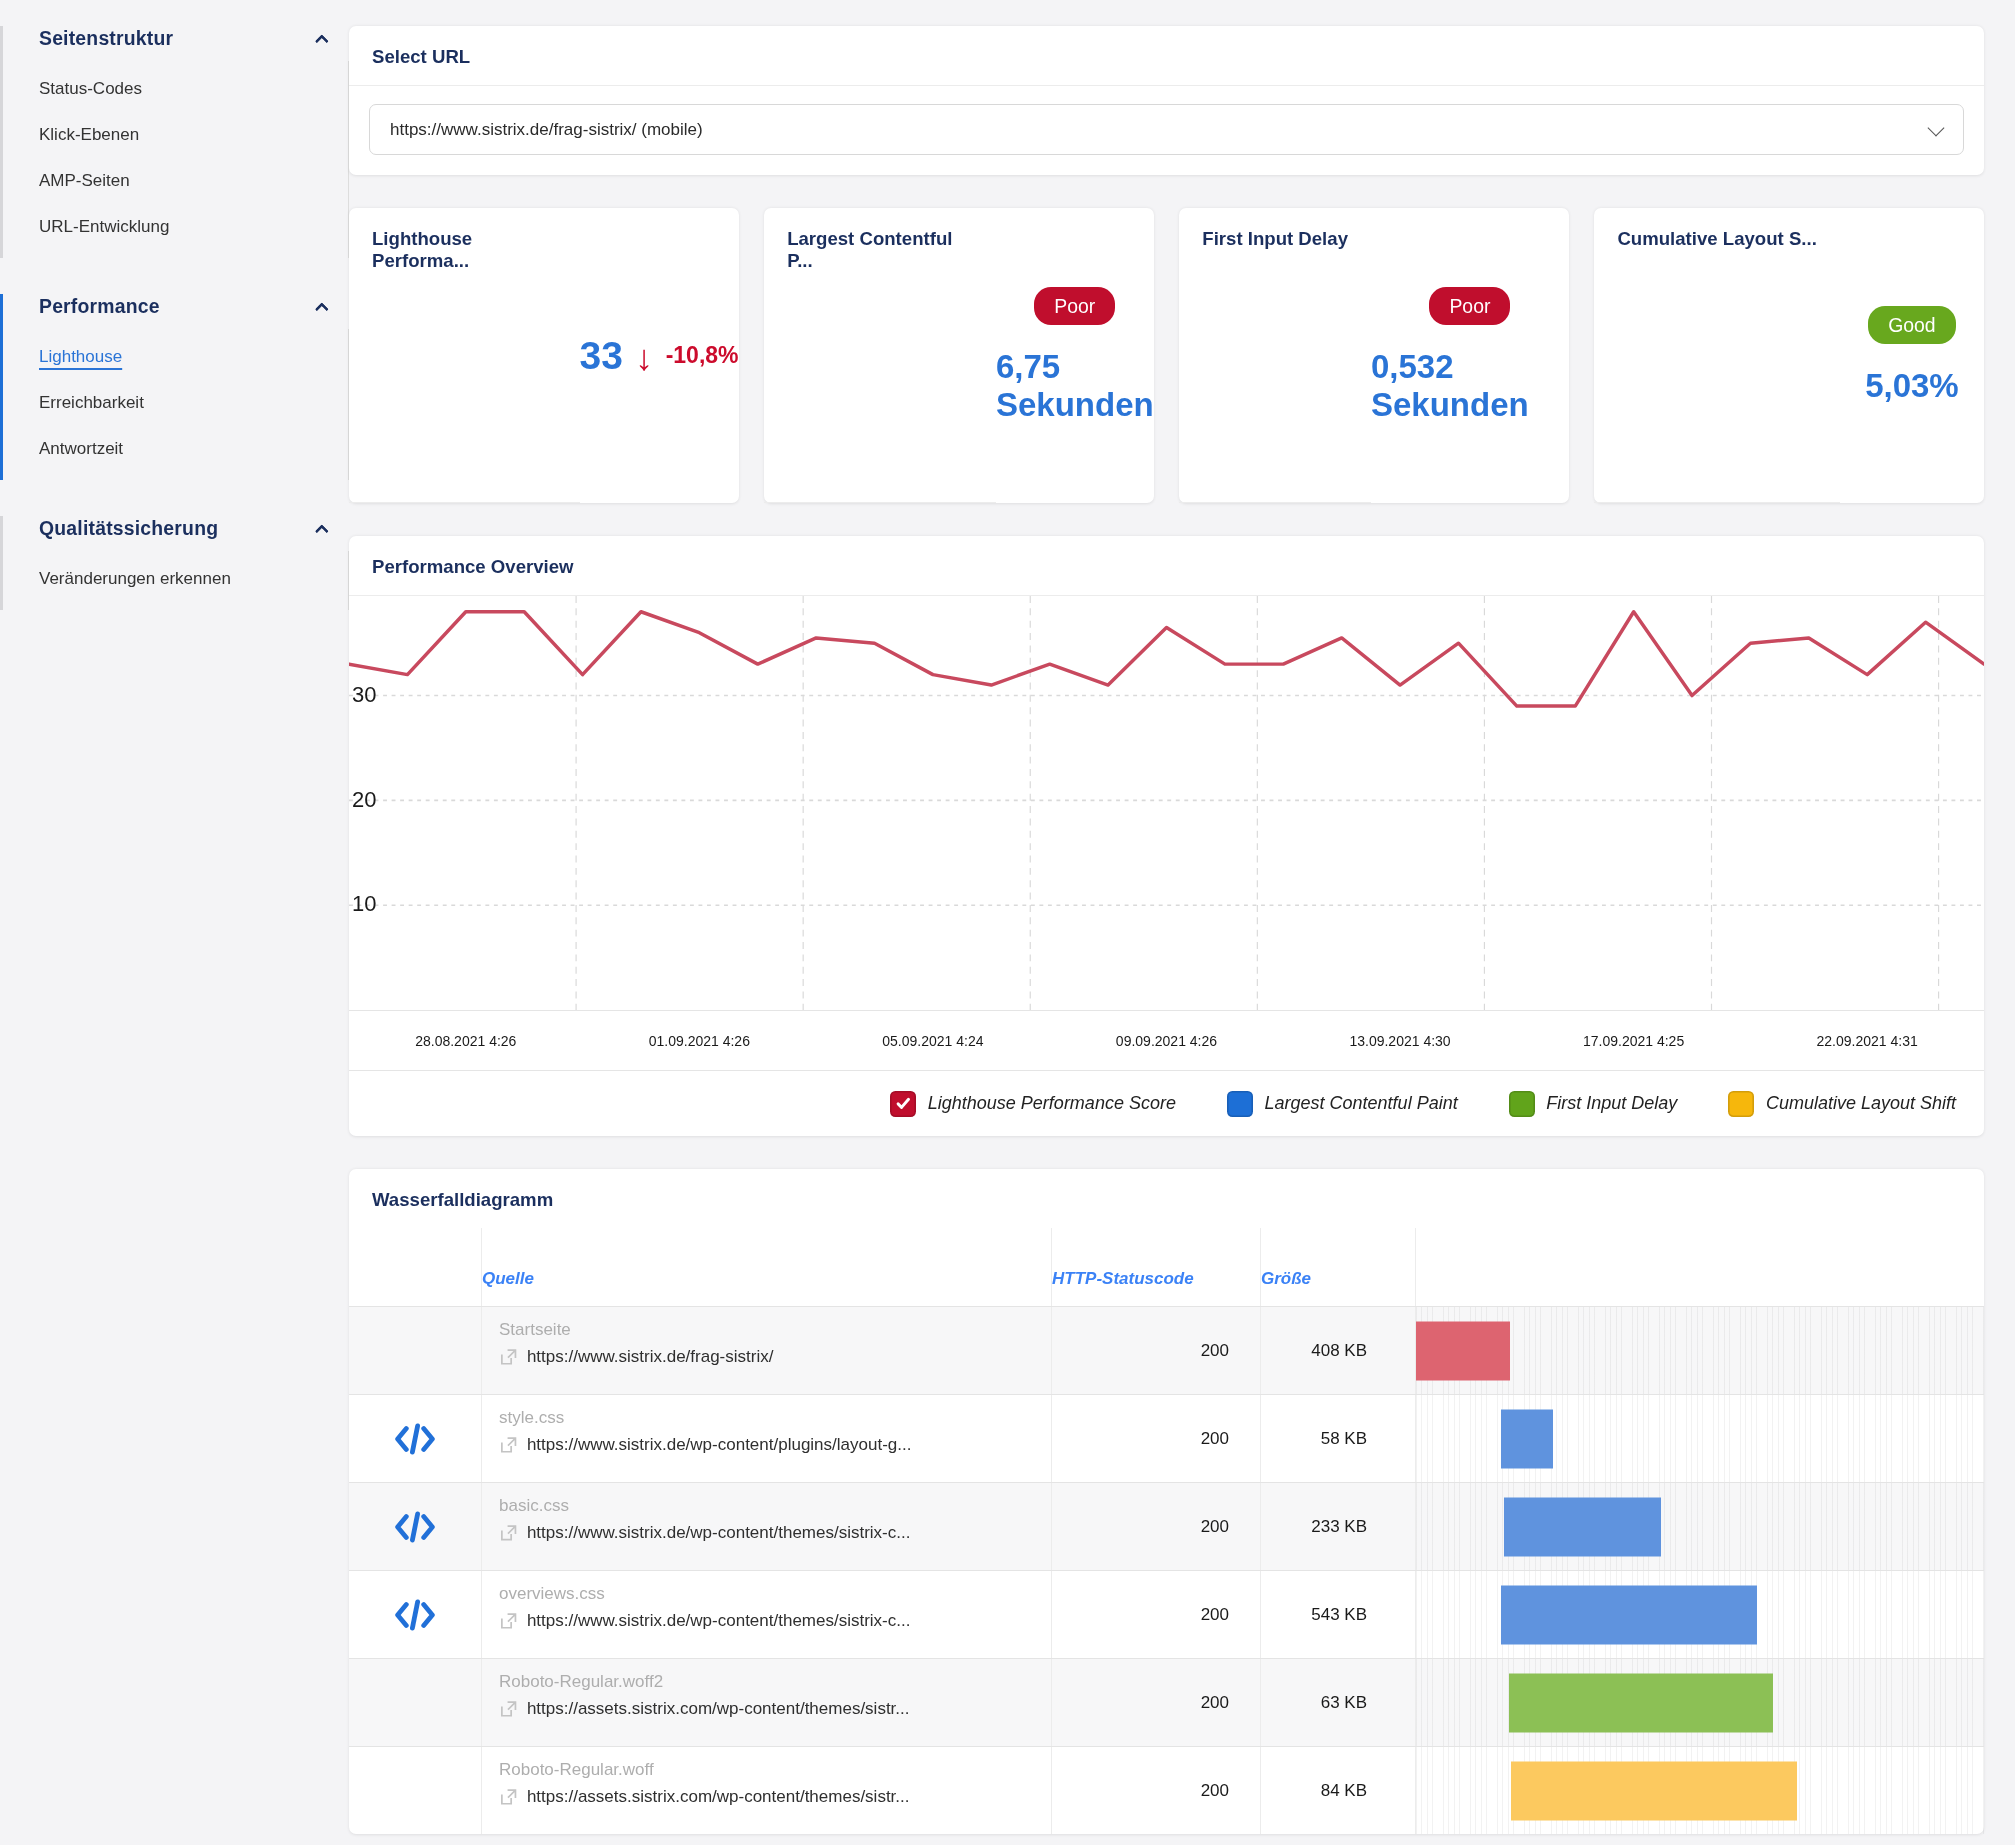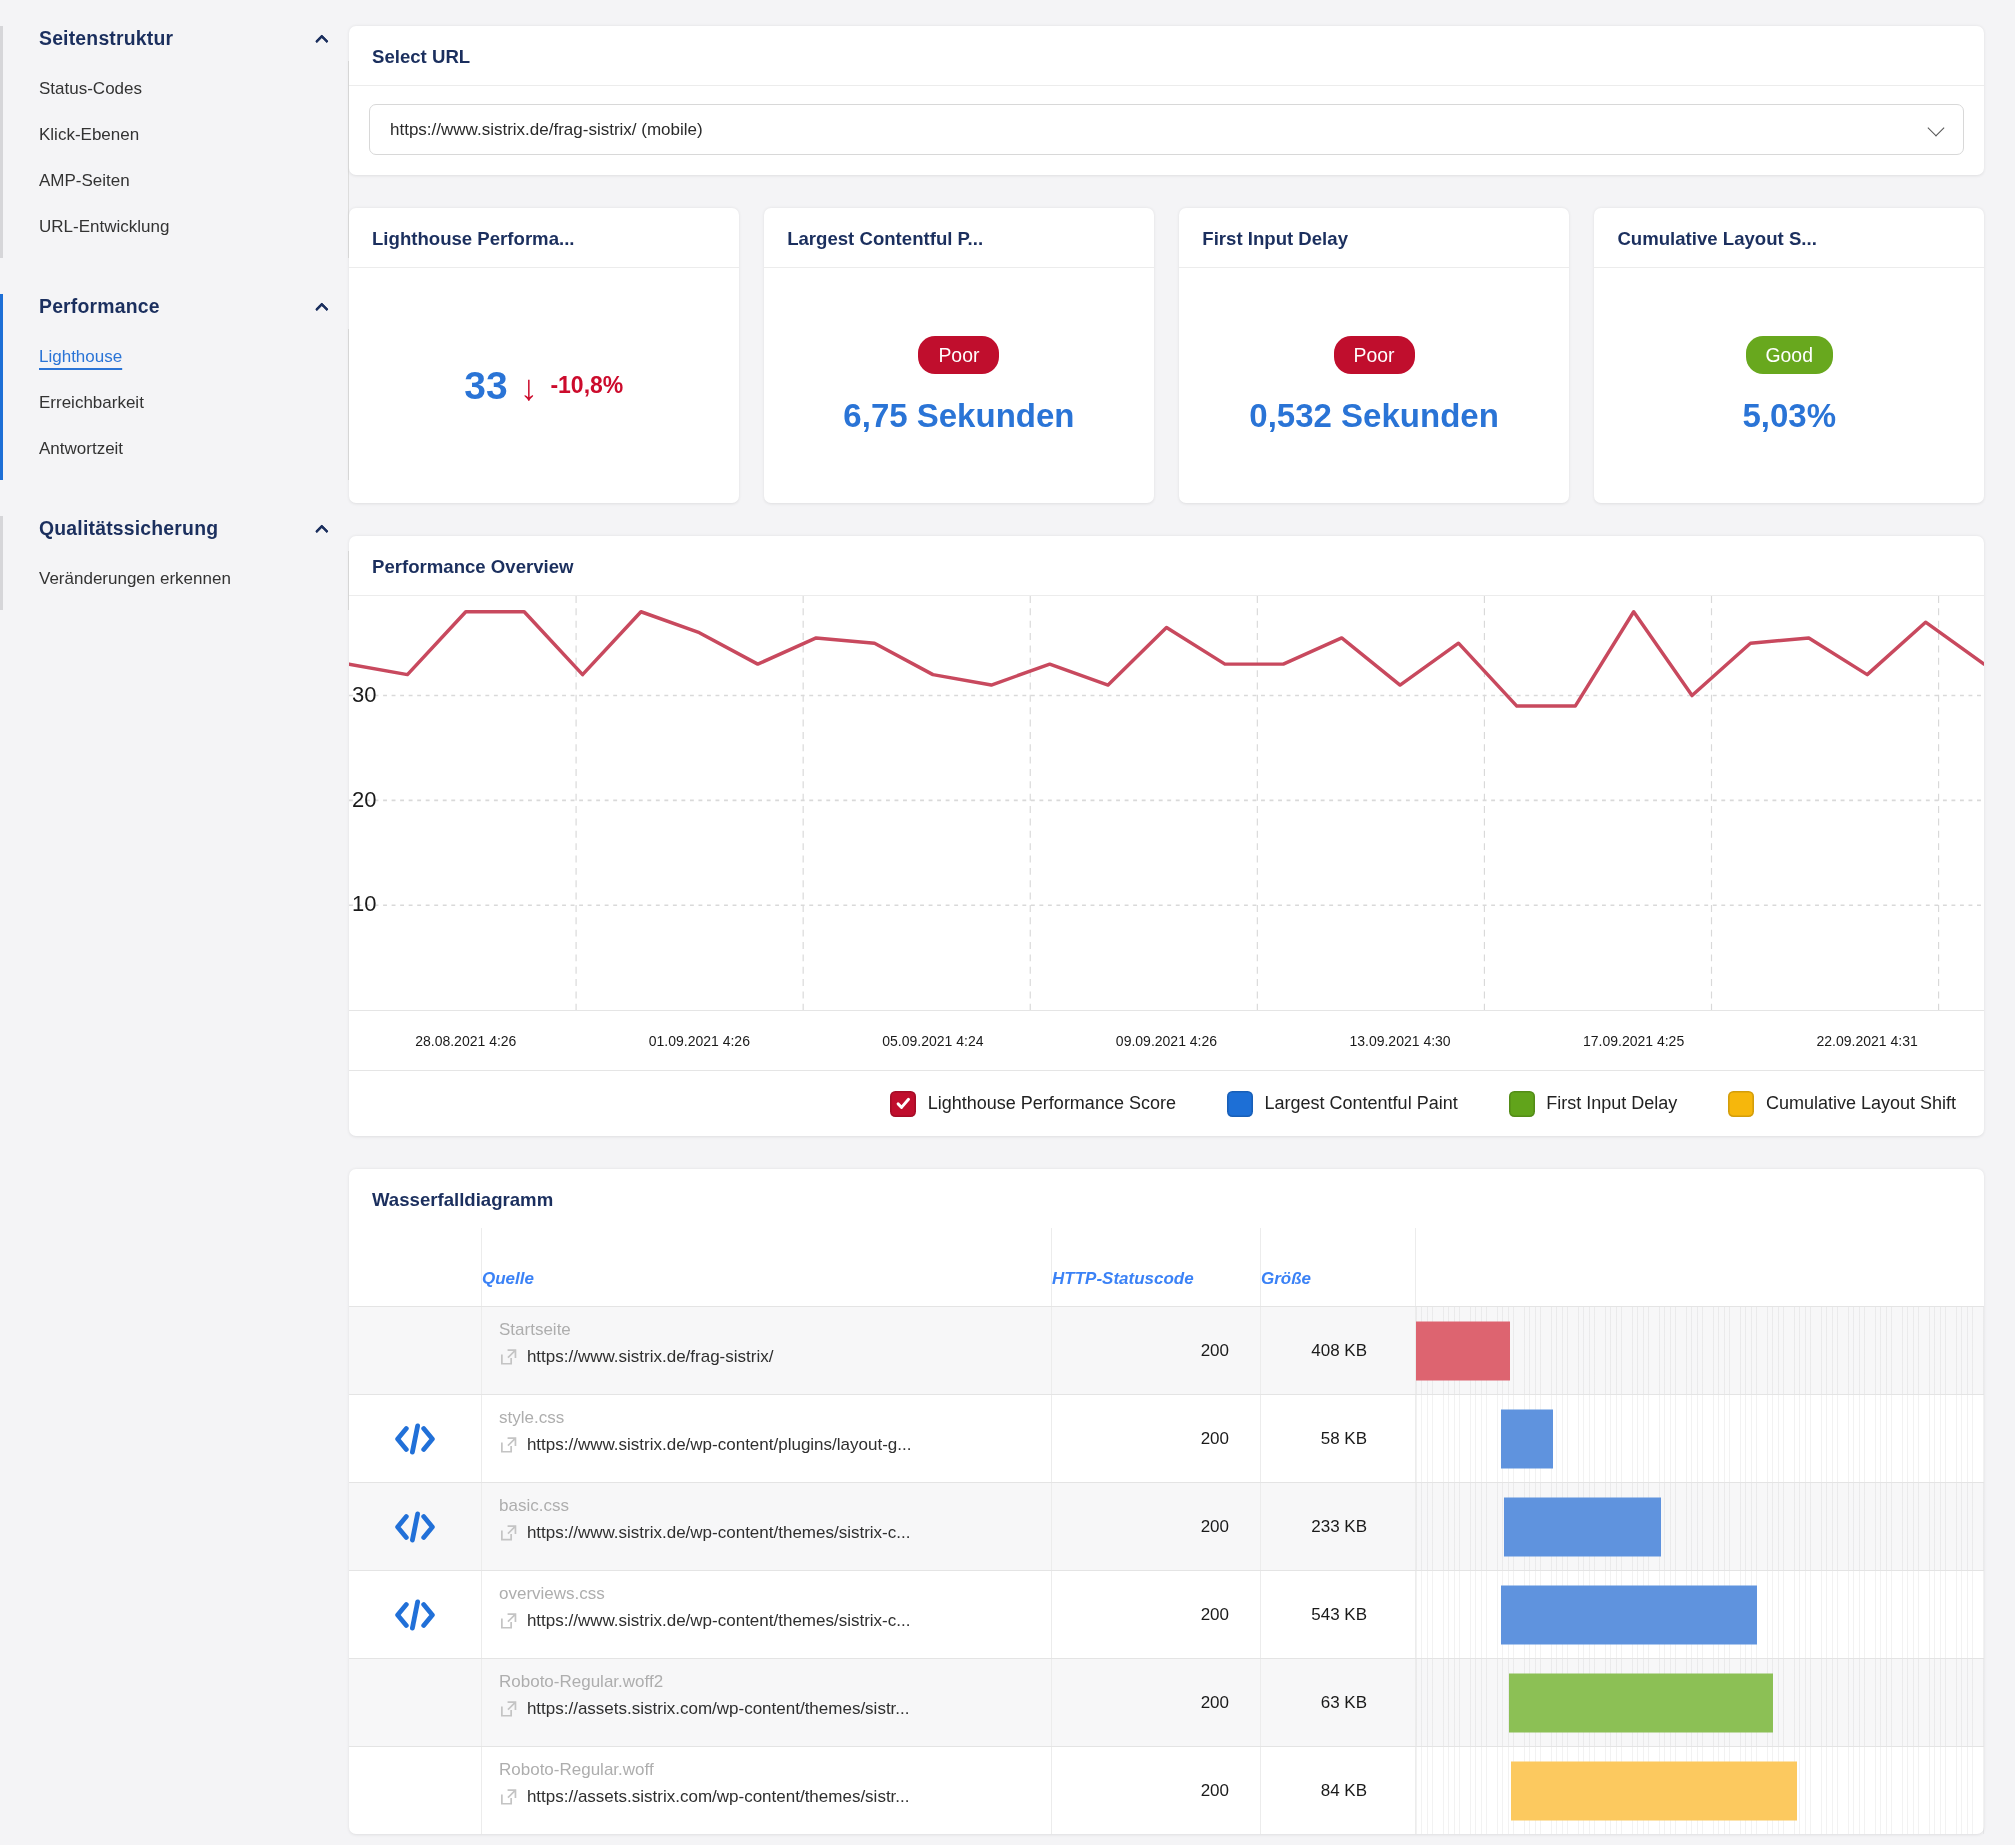--- a/index.html
+++ b/index.html
@@ -30,39 +30,39 @@
   .select-card { margin-bottom:33px; }
   .select-body { padding:18.6px 20px 20px 20px; }
   .url-select { height:51px; border:0.8px solid #d8d8d8; border-radius:7px; display:flex;
     align-items:center; justify-content:space-between; padding:0 23px 0 20px;
     font-size:17px; color:#2b2b2b; cursor:pointer; background:#fff; }
   .chev-down { width:11.6px; height:11.6px; border-right:1.9px solid #555; border-bottom:1.9px solid #555;
     transform:rotate(45deg) translateY(-3.1px); }
 
   
   .metrics-row { display:grid; grid-template-columns:repeat(4,1fr); gap:25.6px; margin-bottom:33px; }
-  .metric-card { height:295px; display:flex; flex-direction:column; }
+  .metric-card { height:295px; display:flex; flex-direction:row; }
   .metric-body { flex:1; display:flex; flex-direction:column; align-items:center; justify-content:center; gap:23px; }
   .badge { color:#fff; font-size:19.4px; padding:7.8px 20px; border-radius:17px; }
   .metric-value { font-size:33px; font-weight:bold; color:#2a74d6; }
   .score-row { display:flex; align-items:center; gap:12.4px; }
   .score-num { font-size:39px; font-weight:bold; color:#2a74d6; }
   .score-arrow { font-size:36px; font-weight:bold; color:#cc0b2c; transform:translateY(1.6px); }
   .score-delta { font-size:23px; font-weight:bold; color:#cc0b2c; }
 
   
   .chart-card { margin-bottom:33px; }
   .plot-wrap { position:relative; height:415px; border-bottom:1.6px solid #e5e5e5; }
   .plot-wrap svg { display:block; width:100%; height:100%; }
   .ytick { position:absolute; left:3px; transform:translateY(-55%); font-size:22px; color:#1a1a1a; background:transparent; }
   .xlabels { display:flex; justify-content:space-around; align-items:center; height:60px;
     font-size:14px; color:#1a1a1a; border-bottom:0.8px solid #e5e5e5; }
   .legend-row { display:flex; justify-content:flex-end; align-items:center; gap:51px;
     height:65px; padding-right:28px; font-size:18px; color:#222; }
-  .legend-item { display:flex; align-items:center; gap:11.6px; cursor:pointer; }
+  .legend-item { display:flex; align-items:center; gap:11.6px; cursor:pointer;font-style:italic; }
   .swatch { width:26px; height:26px; border-radius:5.4px; box-shadow:inset 0 0 0 1.6px rgba(0,0,0,.14);
     display:flex; align-items:center; justify-content:center; }
   .swatch svg { display:none; }
   .swatch.checked svg { display:block; }
 
   
   .wf-table { width:100%; }
   .wf-grid { display:grid; grid-template-columns:132px 570px 209px 155px 570px; align-items:stretch; }
   .wf-headrow { height:78px; }
   .wf-headrow > div { display:flex; align-items:flex-end; padding-bottom:17px; font-size:17px;

